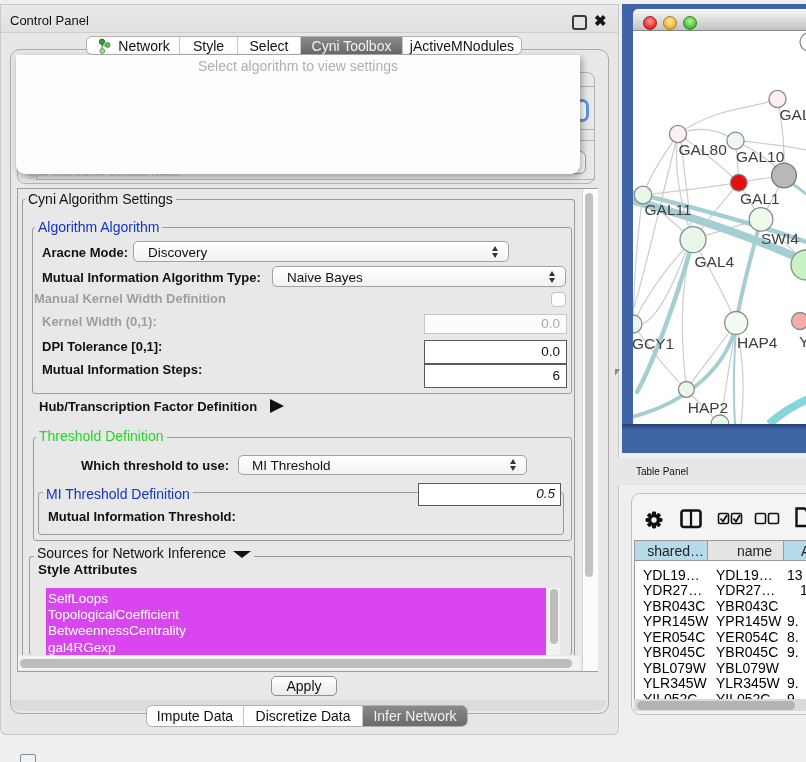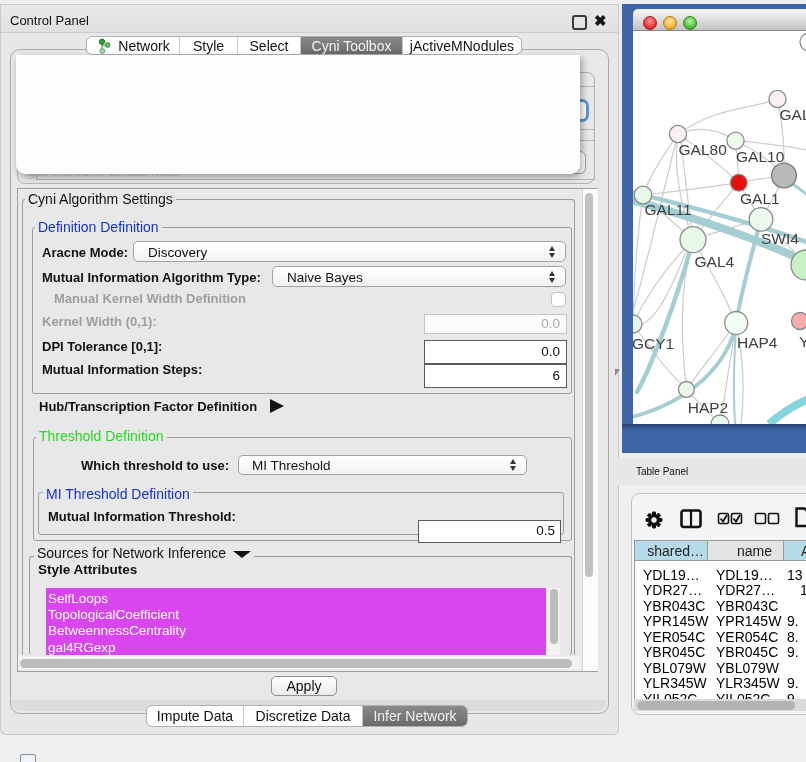--- a/index.html
+++ b/index.html
@@ -53,34 +53,34 @@
 <div class="abs" style="left:582px;top:189px;width:15px;height:482px;background:#fbfbfb;border-left:1px solid #d6d6d6;"></div>
 <div class="thumb" style="left:585px;top:192.5px;width:7.5px;height:384px;background:#c2c2c2;"></div>
 
 <div class="abs" style="left:18px;top:656px;width:562px;height:14px;background:#f2f2f2;"></div>
 <div class="thumb" style="left:20px;top:658.5px;width:552px;height:9.5px;background:#bdbdbd;"></div>
 
 <div class="gb" style="left:22px;top:198.5px;width:553px;height:456.5px;border-bottom:none;border-radius:3px 3px 0 0;"></div>
 <div class="gb-t" style="left:25px;top:191px;">Cyni Algorithm Settings</div>
 
 <div class="gb" style="left:32px;top:227px;width:540px;height:167px;"></div>
-<div class="gb-t" style="left:35px;top:219px;color:#1432cf;">Definition Definition</div>
+<div class="gb-t" style="left:35px;top:219px;color:#1432cf;">Algorithm Algorithm</div>
 
 <div class="lbl b" style="left:42px;top:245px;">Aracne Mode:</div>
-<div class="combo" style="left:133px;top:241px;width:433px;height:21px;">
+<div class="combo" style="left:133px;top:241px;width:376px;height:21px;">
     <span class="tx">Discovery</span>
     <span class="arr"></span>
   </div>
 <div class="lbl b" style="left:42px;top:270px;">Mutual Information Algorithm Type:</div>
 <div class="combo" style="left:272px;top:266px;width:294px;height:21px;">
     <span class="tx">Naive Bayes</span>
     <span class="arr"></span>
   </div>
 
-<div class="lbl b gray" style="left:54px;top:291px;">Manual Kernel Width Definition</div>
+<div class="lbl b gray" style="left:34px;top:291px;">Manual Kernel Width Definition</div>
 <div class="abs" style="left:550.5px;top:292px;width:15px;height:14.5px;border:1px solid #c2c2c2;border-radius:4px;background:#fdfdfd;box-sizing:border-box;"></div>
 <div class="lbl b gray" style="left:42px;top:314px;">Kernel Width (0,1):</div>
 <div class="field" style="left:424px;top:314px;width:143px;height:20px;border:1px solid #c6c6c6;background:#fbfbfb;color:#a8a8a8;line-height:18px;">0.0</div>
 <div class="lbl b" style="left:42px;top:338.5px;">DPI Tolerance [0,1]:</div>
 <div class="field" style="left:424px;top:340px;width:143px;height:24px;border:1px solid #5a5a5a;line-height:22px;">0.0</div>
 <div class="lbl b" style="left:42px;top:362px;">Mutual Information Steps:</div>
 <div class="field" style="left:424px;top:364px;width:143px;height:24px;border:1px solid #5a5a5a;line-height:22px;">6</div>
 
 <div class="lbl b" style="left:39px;top:399px;">Hub/Transcription Factor Definition</div>
 <div class="abs" style="left:270px;top:398.5px;width:0;height:0;border-top:7px solid transparent;border-bottom:7px solid transparent;border-left:14px solid #111;"></div>
@@ -89,21 +89,21 @@
 <div class="gb-t" style="left:36px;top:427.5px;color:#25d825;">Threshold Definition</div>
 <div class="lbl b" style="left:81px;top:458px;">Which threshold to use:</div>
 <div class="combo" style="left:238px;top:455px;width:289px;height:20px;">
     <span class="tx" style="left:13px;">MI Threshold</span>
     <span class="arr"></span>
   </div>
 
 <div class="gb" style="left:38px;top:492px;width:526px;height:43px;"></div>
 <div class="gb-t" style="left:43px;top:485.5px;color:#1432cf;">MI Threshold Definition</div>
 <div class="lbl b" style="left:48px;top:509px;">Mutual Information Threshold:</div>
-<div class="field" style="left:418px;top:520px;width:143px;height:22.5px;border:1px solid #5a5a5a;line-height:20px;padding-right:5px;">0.5</div>
+<div class="field" style="left:418px;top:483px;width:143px;height:22.5px;border:1px solid #5a5a5a;line-height:20px;padding-right:5px;font-style:italic;">0.5</div>
 
 <div class="gb" style="left:28.5px;top:556px;width:543px;height:99px;border-bottom:none;"></div>
 <div class="gb-t" style="left:34px;top:545px;">Sources for Network Inference <span style="display:inline-block;width:0;height:0;border-left:9.5px solid transparent;border-right:9.5px solid transparent;border-top:7.5px solid #111;vertical-align:0px;margin-left:3px;"></span></div>
 <div class="lbl b" style="left:38px;top:561.5px;font-size:13.5px;">Style Attributes</div>
 <div class="abs" style="left:46px;top:588px;width:500px;height:67px;background:#d946ef;color:#fff;font-size:13.5px;overflow:hidden;">
   <div style="position:absolute;left:2px;top:3px;line-height:16.2px;">SelfLoops<br>TopologicalCoefficient<br>BetweennessCentrality<br>gal4RGexp</div>
 </div>
 <div class="abs" style="left:546px;top:588px;width:14px;height:67px;background:#f2f2f2;"></div>
 <div class="thumb" style="left:550px;top:589px;width:8px;height:55px;border-radius:4px;background:#bdbdbd;"></div>
 
@@ -115,20 +115,21 @@
   <div style="width:96px;">Impute Data</div>
   <div style="width:118px;">Discretize Data</div>
   <div class="on" style="flex:1;">Infer Network</div>
 </div>
 
 <div class="abs" style="left:20px;top:166px;width:556px;height:13px;overflow:hidden;">
   <div style="position:absolute;left:8px;top:-2px;font-size:13px;color:#c9c9c9;">galFiltered.sif default node</div>
 </div>
 
 <div class="abs" style="left:16px;top:55px;width:564px;height:119px;background:#fdfdfd;border-radius:0 0 9px 9px;box-shadow:2px 3px 7px rgba(0,0,0,0.35);">
+  <div style="position:absolute;left:0;top:3px;width:100%;text-align:center;font-size:14px;color:#b0b0b0;">Select algorithm to view settings</div>
 </div>
 
 <div class="abs" style="left:622px;top:4px;width:184px;height:449px;background:#3f65a7;"></div>
 <div class="abs" style="left:633px;top:9px;width:173px;height:22px;background:linear-gradient(#f8f8f8,#c3c3c3);border-bottom:1px solid #878787;border-radius:5px 0 0 0;box-sizing:border-box;"></div>
 <div class="abs" style="left:643px;top:15.5px;width:12px;height:12px;border-radius:50%;background:radial-gradient(circle at 50% 35%,#ff9a9a,#ee3434 60%,#b31b1b);border:0.5px solid #a02020;"></div>
 <div class="abs" style="left:663px;top:15.5px;width:12px;height:12px;border-radius:50%;background:radial-gradient(circle at 50% 35%,#ffe9a0,#f5b73c 60%,#c78a17);border:0.5px solid #ad7d1d;"></div>
 <div class="abs" style="left:683px;top:15.5px;width:12px;height:12px;border-radius:50%;background:radial-gradient(circle at 50% 35%,#b6f3a0,#52c43c 60%,#2e8f1f);border:0.5px solid #35831f;"></div>
 <div class="abs" style="left:633px;top:31px;width:173px;height:393px;background:#fff;overflow:hidden;" id="netcanvas">
 <svg width="173" height="393" viewBox="0 0 173 393">
   <g fill="none" stroke="#cccccc" stroke-width="1.2">

